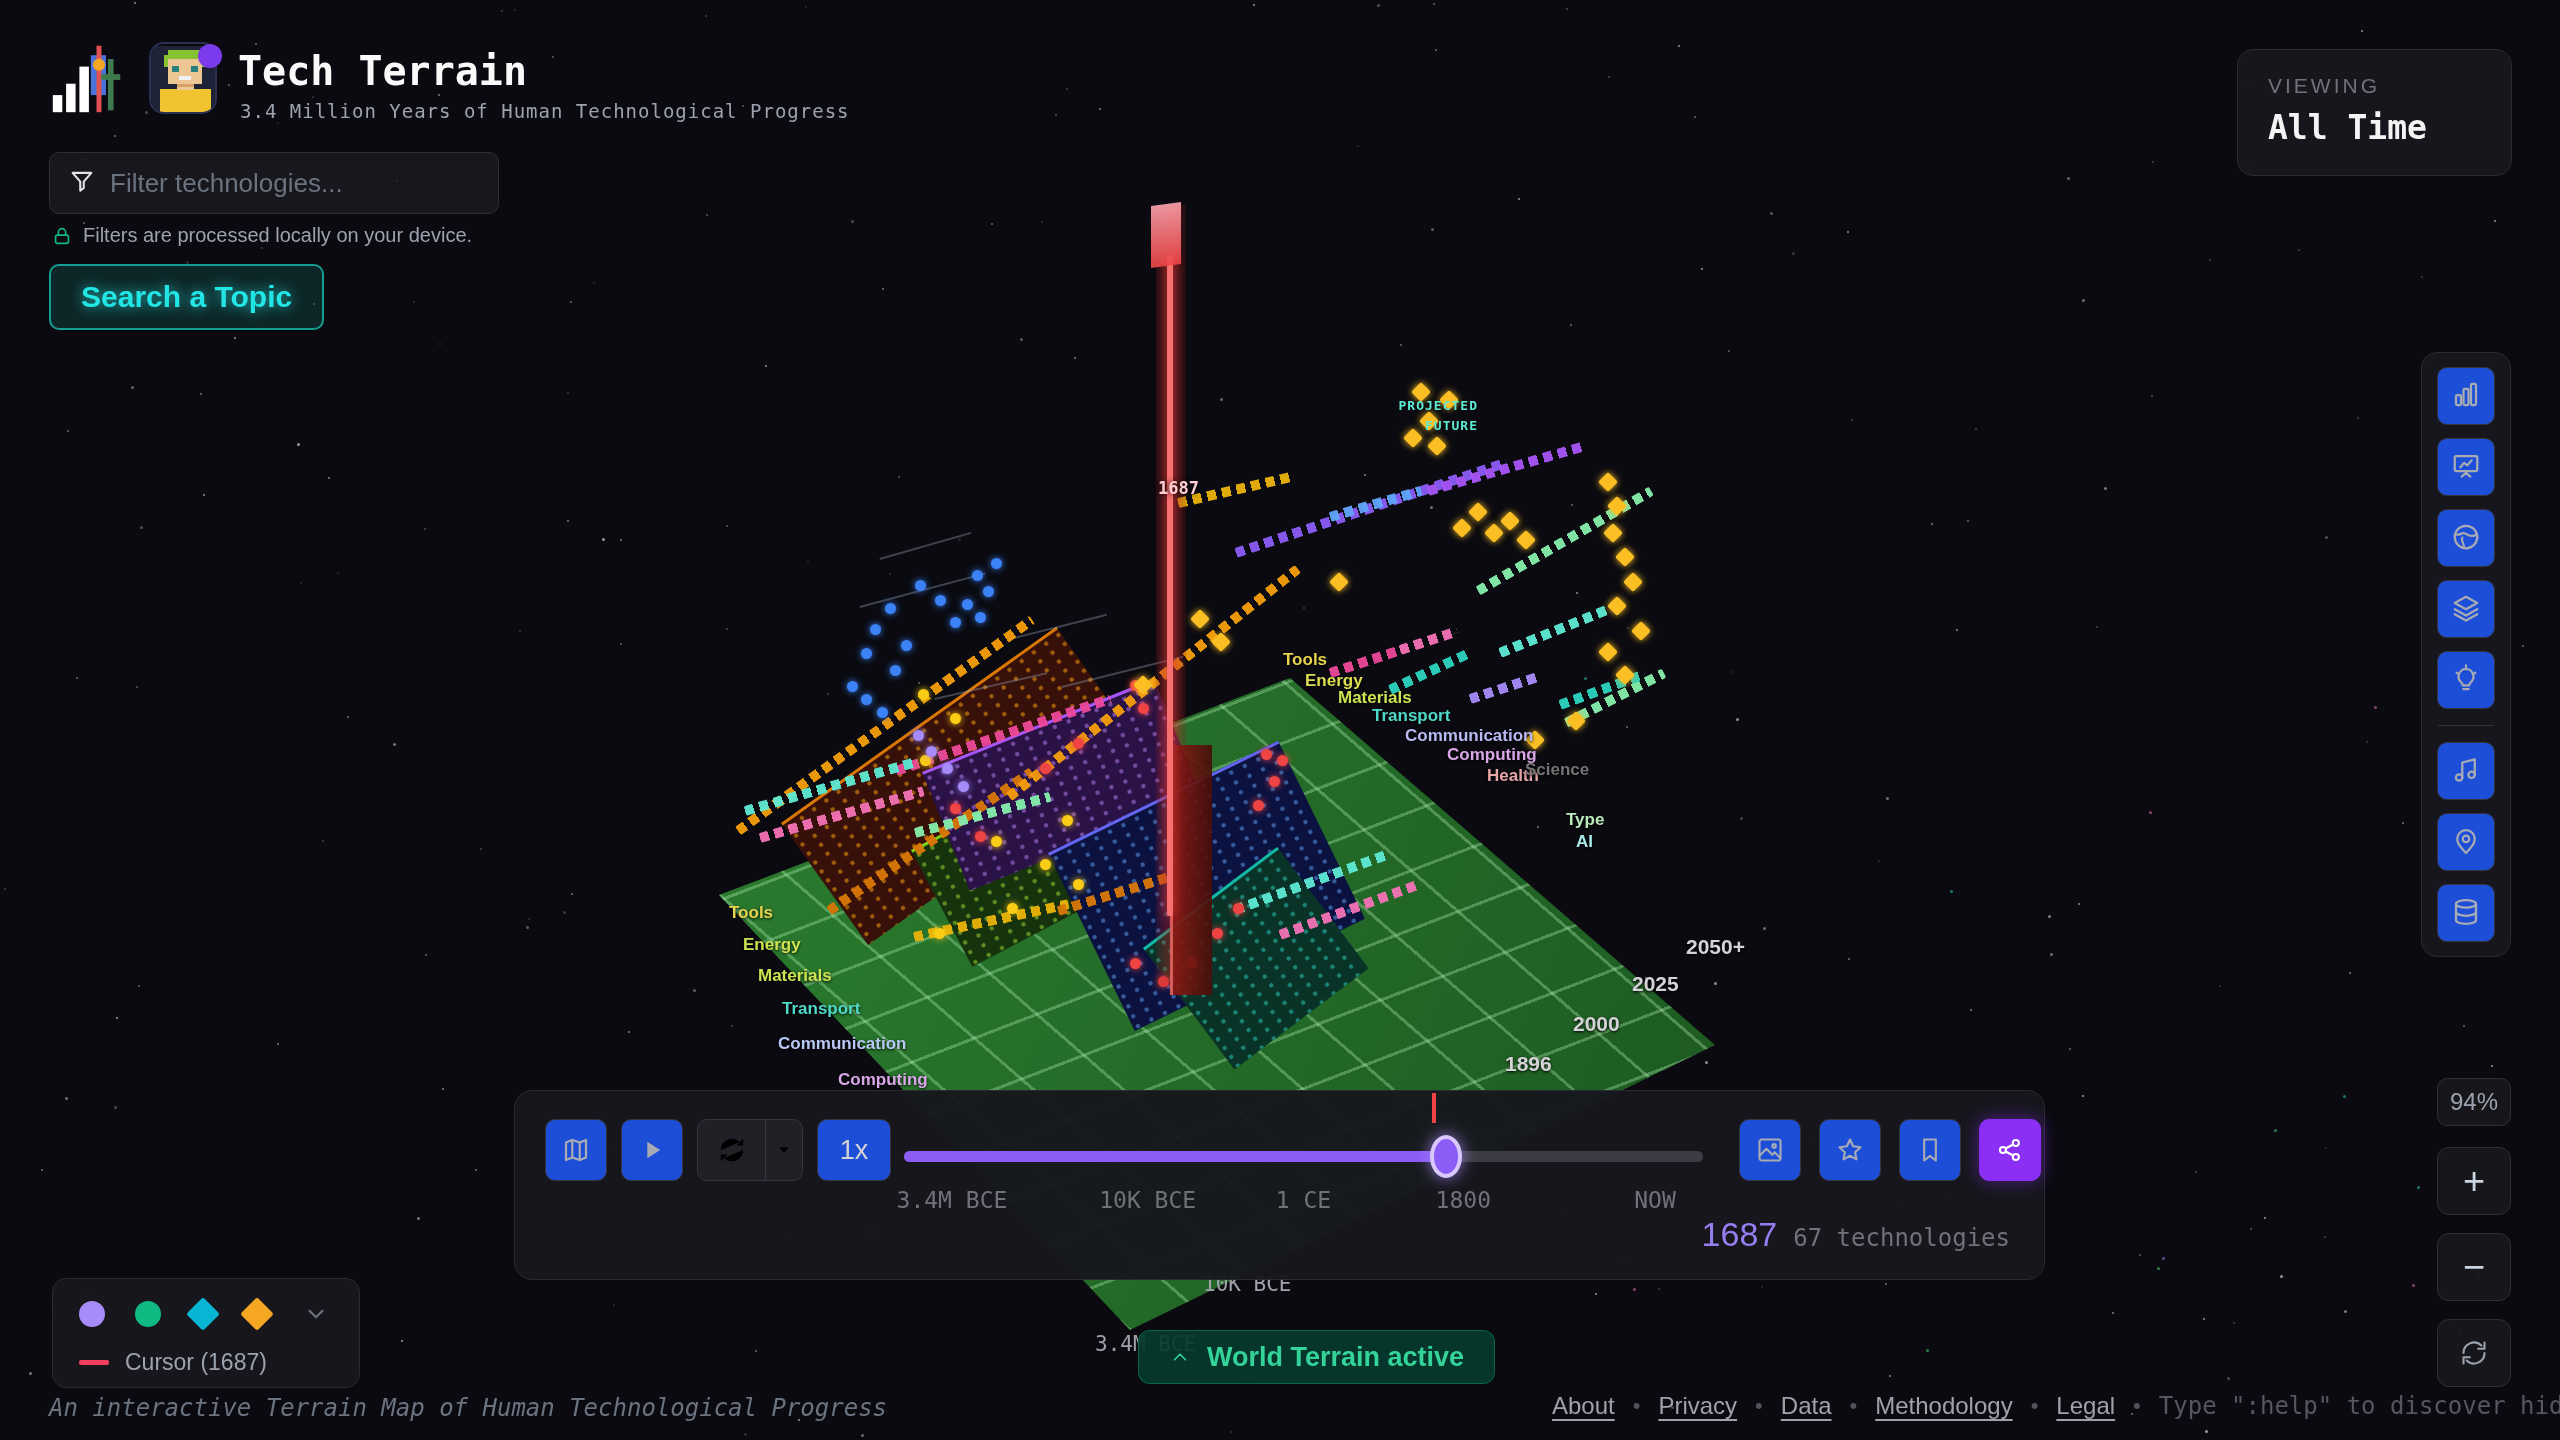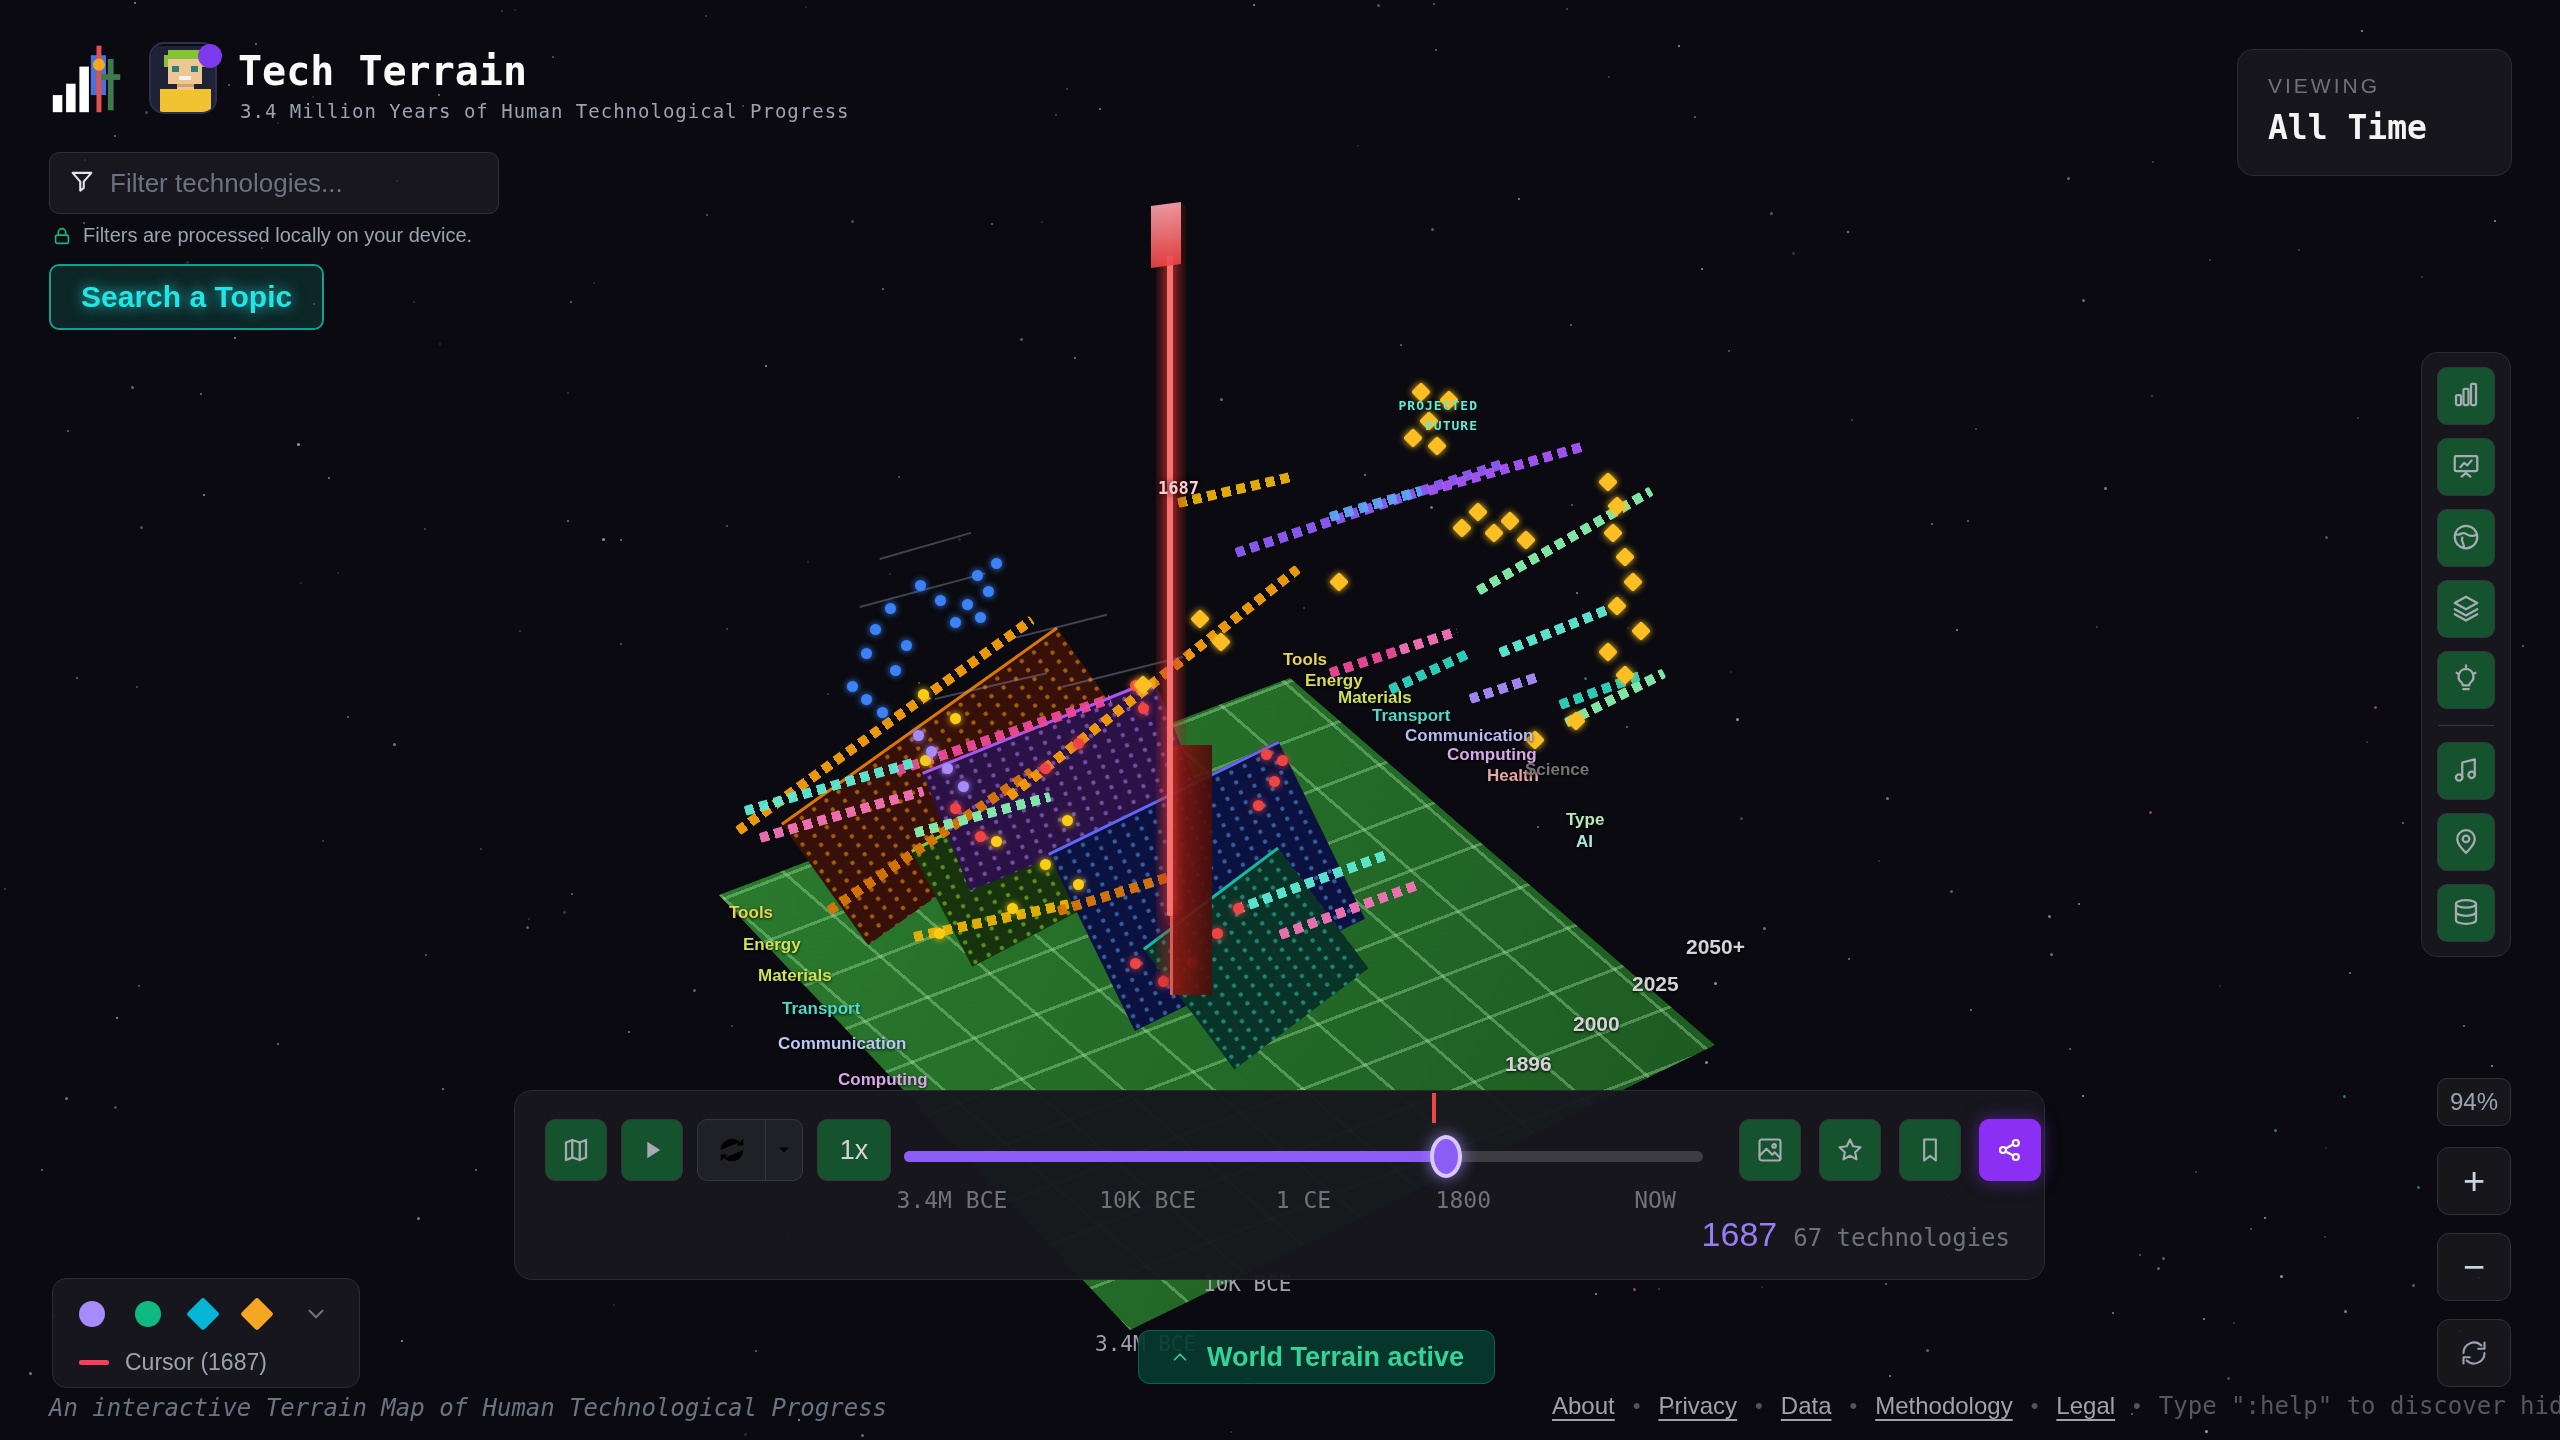--- a/index.html
+++ b/index.html
@@ -29,21 +29,21 @@
   #projected-future { position:absolute; z-index:5; font-family:"DejaVu Sans Mono", monospace; font-weight:bold;
     font-size:13px; line-height:1.5; color:#5eead4; text-align:right; letter-spacing:1px; }
   #cursor-band { position:absolute; z-index:6; background:linear-gradient(to right, rgba(127,29,29,0.18), rgba(190,30,28,0.45), rgba(127,29,29,0.18)); }
   #cursor-core { position:absolute; z-index:7; background:#f87171; box-shadow:0 0 12px rgba(239,68,68,0.9); border-radius:2px; }
   #cursor-cap  { position:absolute; z-index:7; background:linear-gradient(#fda4af,#ef4444); transform:skewY(-8deg); opacity:0.9; }
   #cursor-wall { position:absolute; z-index:6; background:linear-gradient(to right, rgba(140,25,18,0.9), rgba(72,14,10,0.92)); border-left:3px solid rgba(248,113,113,0.8); }
   #cursor-year { position:absolute; z-index:8; font-family:"DejaVu Sans Mono", monospace; font-weight:bold; font-size:17px; color:#fecdd3; text-shadow:0 0 6px rgba(0,0,0,0.8); }
 
   
   .panel { position:absolute; background:rgba(23,23,29,0.96); border:1px solid #2a2a33; border-radius:16px; z-index:10; }
-  .btn-icon { display:flex; align-items:center; justify-content:center; background:#14532d; border:1px solid #35353e;
+  .btn-icon { display:flex; align-items:center; justify-content:center; background:#1d4ed8; border:1px solid #35353e;
     border-radius:10px; color:#a8abb3; cursor:pointer; }
   .btn-icon svg, .ic svg { fill:none; stroke:currentColor; stroke-width:1.8; stroke-linecap:round; stroke-linejoin:round; }
 
   
   #logo { position:absolute; left:49px; top:38px; width:76px; height:80px; z-index:10; }
   #avatar { position:absolute; left:149px; top:42px; width:68px; height:72px; border-radius:15px; overflow:hidden; z-index:10; border:2px solid #2c3050; }
   #avatar-badge { position:absolute; left:198px; top:44px; width:24px; height:24px; border-radius:50%; background:#7c3aed; z-index:11; }
   #app-title { position:absolute; left:238px; top:48px; font-family:"DejaVu Sans Mono", monospace; font-weight:bold; font-size:40px; color:#fafafa; z-index:10; }
   #app-subtitle { position:absolute; left:240px; top:100px; font-family:"DejaVu Sans Mono", monospace; font-size:19px; color:#9ca3af; letter-spacing:1px; z-index:10; }
 

